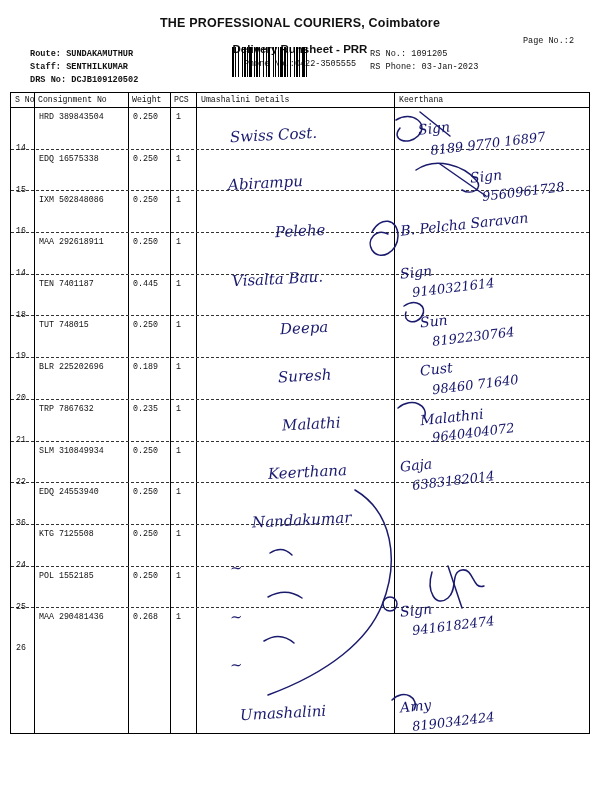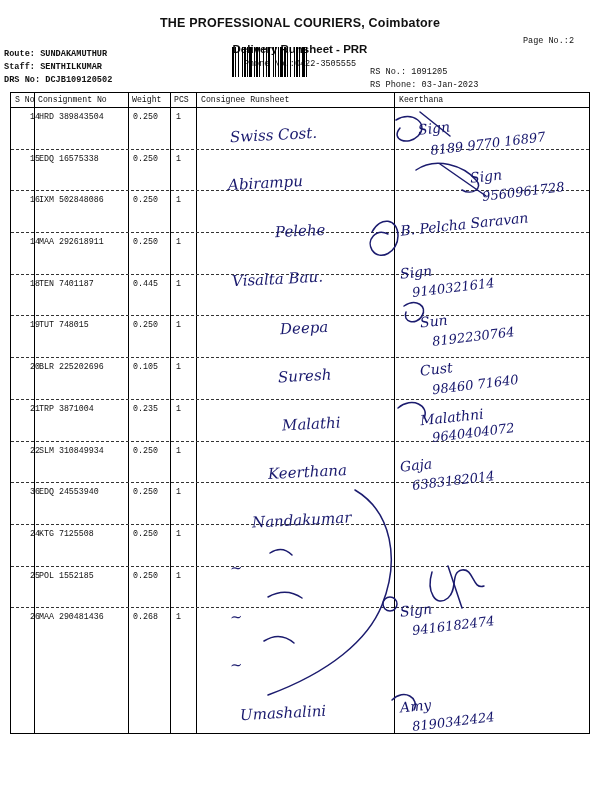--- a/index.html
+++ b/index.html
@@ -45,34 +45,33 @@
     font-family: "Liberation Mono", monospace;
   }
   .page-no {
     position: absolute;
     right: 26px;
     top: 36px;
     font-size: 8.5px;
   }
   .meta-left {
     position: absolute;
-    left: 4px;
+    left: 30px;
     top: 48px;
     font-size: 8.6px;
     line-height: 13px;
     font-weight: bold;
   }
   .meta-left .lbl { font-weight: bold; }
   .meta-right {
     position: absolute;
     left: 370px;
     top: 48px;
     font-size: 8.6px;
     line-height: 13px;
-    margin-top: 18px;
   }
   
   .barcode {
     position: absolute;
     left: 232px;
     top: 47px;
     width: 120px;
     height: 30px;
     display: flex;
     align-items: stretch;
@@ -125,21 +124,21 @@
     border-bottom: 1.2px dashed #333;
     box-sizing: border-box;
   }
   .row:last-child { border-bottom: none; }
   .cell {
     position: absolute;
     top: 4px;
     font-size: 8.3px;
     white-space: nowrap;
   }
-  .c-sno { left: 19px; }
+  .c-sno { left: 5px; margin-top: 31px; }
   .c-con { left: 28px; }
   .c-wt  { left: 122px; }
   .c-pcs { left: 165px; }
   
   .hw {
     position: absolute;
     font-family: "DejaVu Serif", serif;
     font-style: italic;
     color: #1a1a6e;
     white-space: nowrap;
@@ -252,21 +251,21 @@
       <i style="width:1px;background:#000;"></i>
       <i style="width:2px;background:transparent;"></i>
     </div>
 
   <div class="tbl">
     <div class="hdr">
       <span style="left:4px;">S No</span>
       <span style="left:27px;">Consignment No</span>
       <span style="left:121px;">Weight</span>
       <span style="left:163px;">PCS</span>
-      <span style="left:190px;">Consignee Runsheet</span>
+      <span style="left:190px;">Umashalini Details</span>
       <span style="left:388px;">Keerthana</span>
     </div>
 
     <div class="vline" style="left:23px;  top:0;"></div>
     <div class="vline" style="left:117px; top:0;"></div>
     <div class="vline" style="left:159px; top:0;"></div>
     <div class="vline" style="left:185px; top:0;"></div>
     <div class="vline" style="left:383px; top:0;"></div>
 
     <div class="rows" id="rows">
@@ -302,26 +301,26 @@
         </div>
         <div class="row">
           <span class="cell c-sno">19</span>
           <span class="cell c-con">TUT 748015</span>
           <span class="cell c-wt">0.250</span>
           <span class="cell c-pcs">1</span>
         </div>
         <div class="row">
           <span class="cell c-sno">20</span>
           <span class="cell c-con">BLR 225202696</span>
-          <span class="cell c-wt">0.105</span>
+          <span class="cell c-wt">0.189</span>
           <span class="cell c-pcs">1</span>
         </div>
         <div class="row">
           <span class="cell c-sno">21</span>
-          <span class="cell c-con">TRP 3871004</span>
+          <span class="cell c-con">TRP 7867632</span>
           <span class="cell c-wt">0.235</span>
           <span class="cell c-pcs">1</span>
         </div>
         <div class="row">
           <span class="cell c-sno">22</span>
           <span class="cell c-con">SLM 310849934</span>
           <span class="cell c-wt">0.250</span>
           <span class="cell c-pcs">1</span>
         </div>
         <div class="row">

